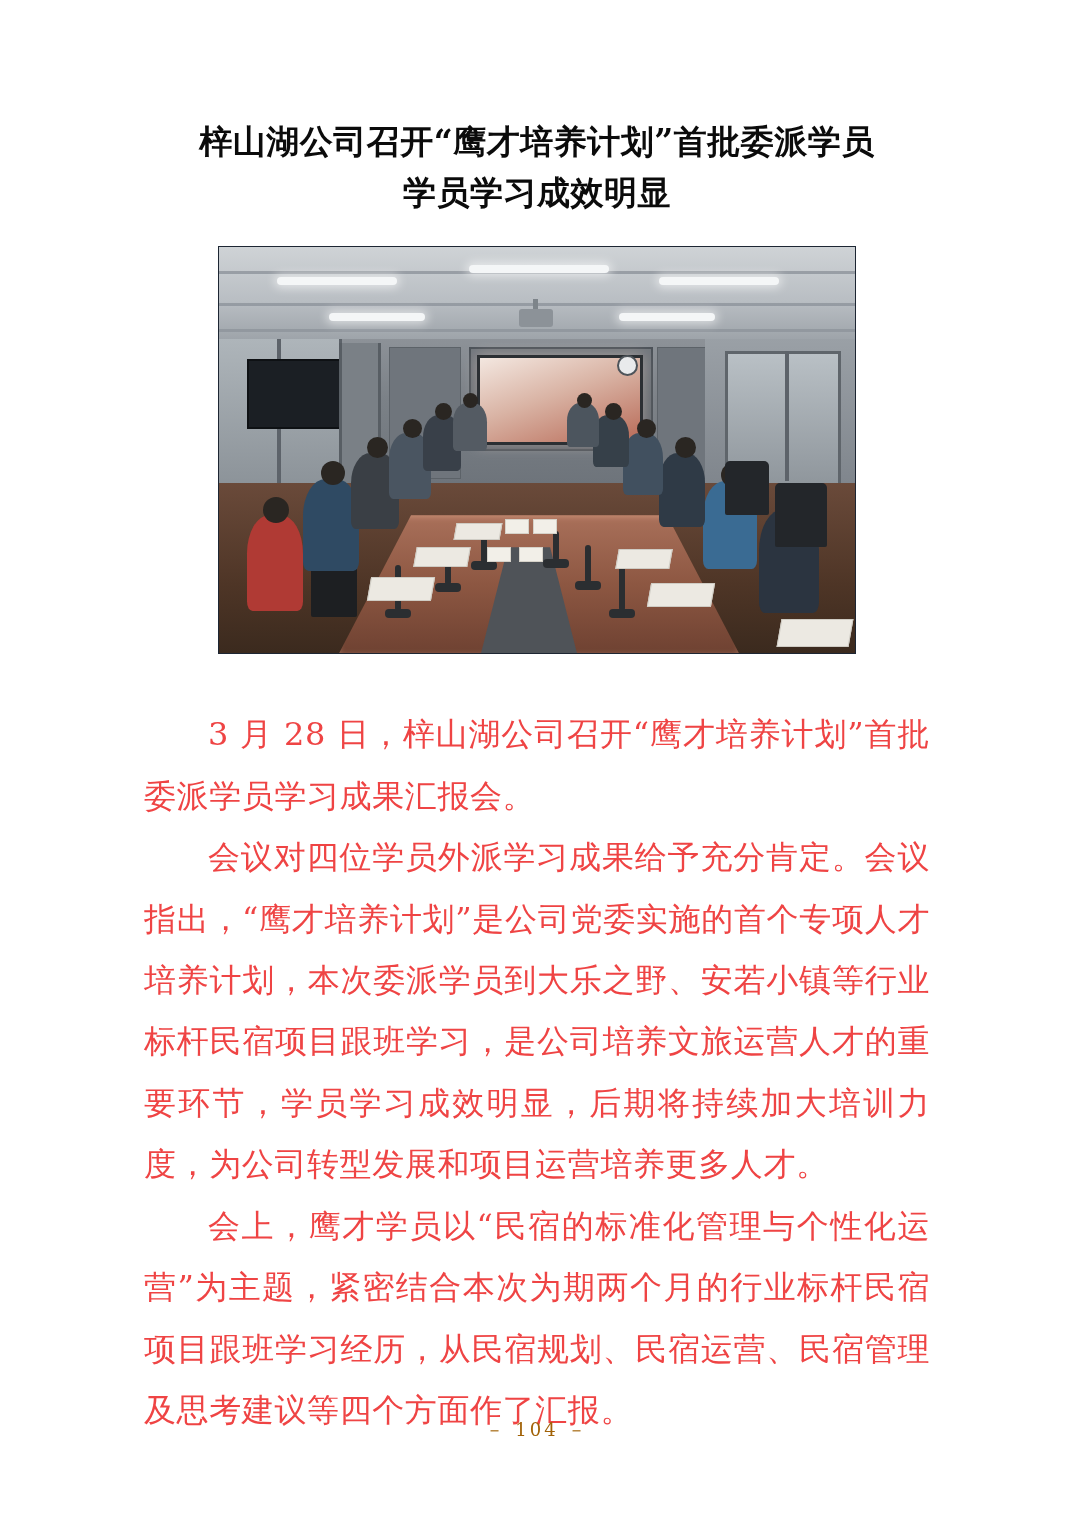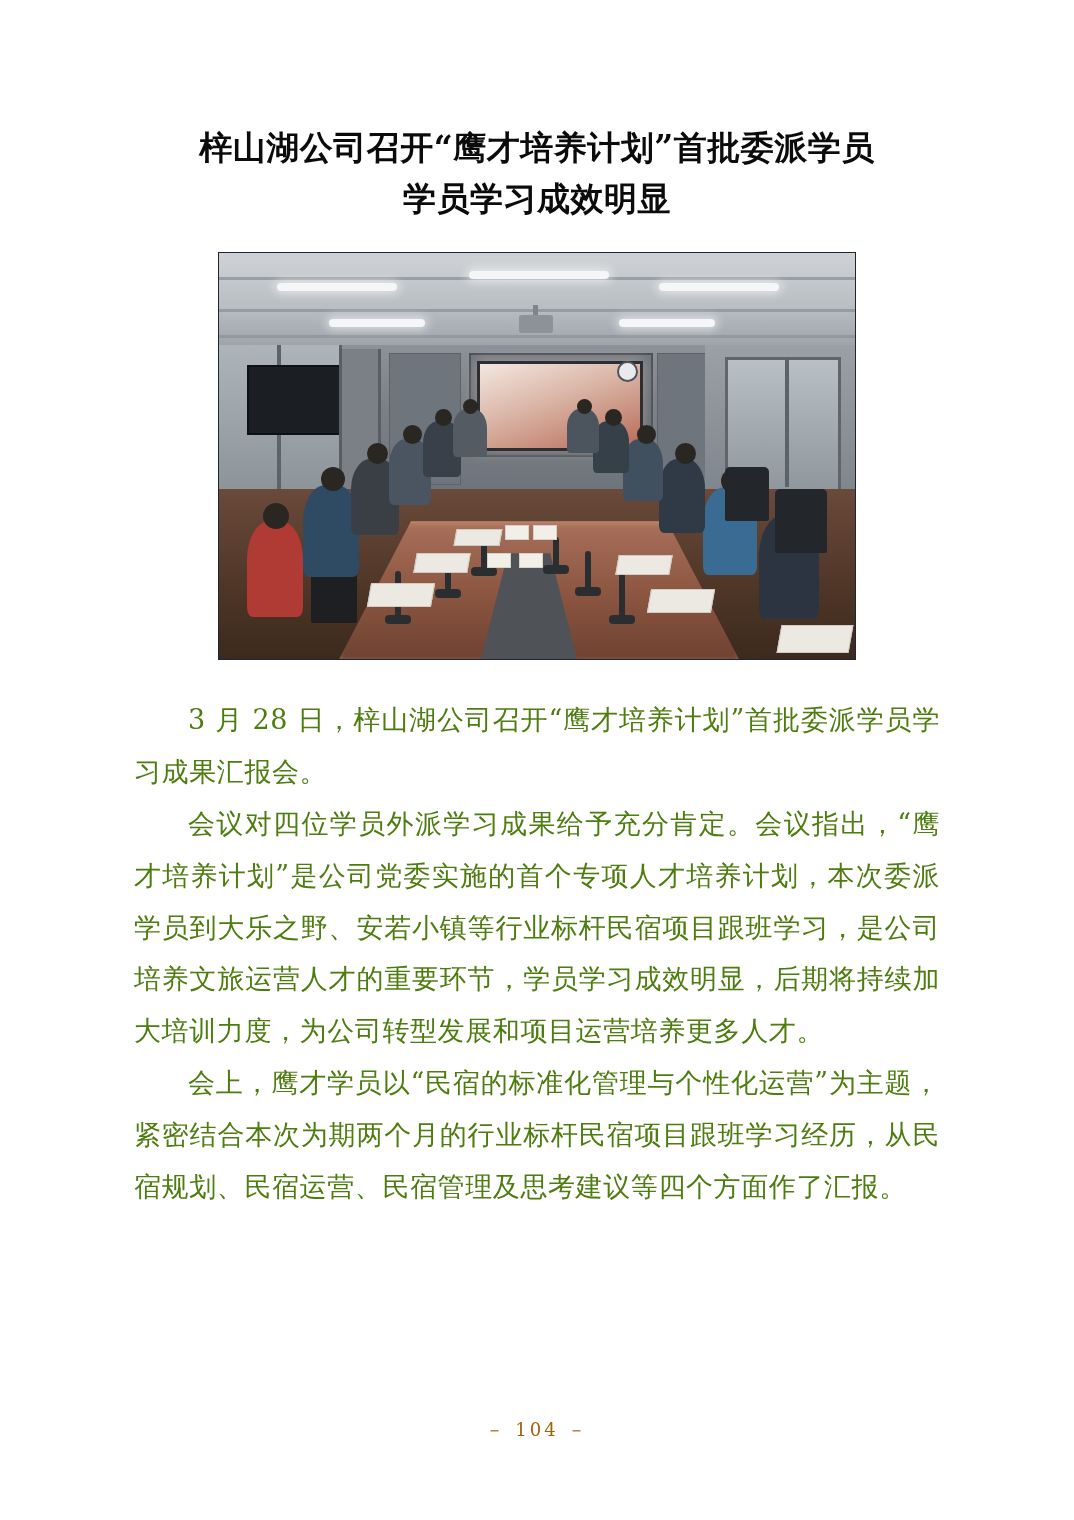--- a/index.html
+++ b/index.html
@@ -11,21 +11,21 @@
     width: 1074px;
     height: 1520px;
     position: relative;
     font-family: "DejaVu Serif", "Liberation Serif", serif;
     color: #000000;
     overflow: hidden;
   }
   .page {
     position: absolute;
     inset: 0;
-    padding: 14px;
+    padding: 8px;
   }
   .doc-title {
     margin: 0;
     padding: 108px 120px 0 120px;
     text-align: center;
     font-family: "DejaVu Serif", "Liberation Serif", serif;
     font-weight: bold;
     font-size: 33px;
     line-height: 1.55;
     letter-spacing: 0.5px;
@@ -136,28 +136,28 @@
     position: absolute; background: #1d1f22; border-radius: 5px 5px 2px 2px;
   }
   .person {
     position: absolute; border-radius: 40% 40% 10% 10%;
   }
   .head {
     position: absolute; border-radius: 50%; background: #2a2622;
   }
 
   .body-text {
-    margin: 0;
+    margin: 16px;
     padding: 34px 120px 0 120px;
     font-family: "DejaVu Serif", "Liberation Serif", serif;
-    font-size: 27px;
+    font-size: 32px;
     line-height: 1.92;
     text-align: justify;
     text-justify: inter-ideograph;
-    color: #4d7c0f;
+    color: #ef4444;
     letter-spacing: 0.6px;
   }
   .body-text p {
     margin: 0 0 0 0;
     text-indent: 2em;
   }
   .page-number {
     position: absolute;
     left: 0; right: 0;
     bottom: 78px;

